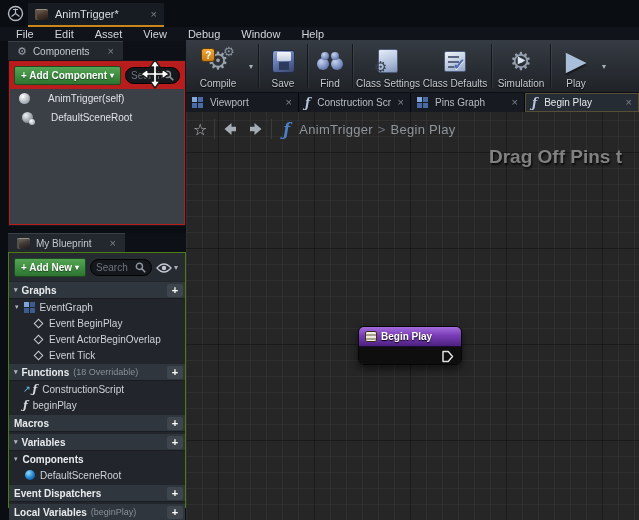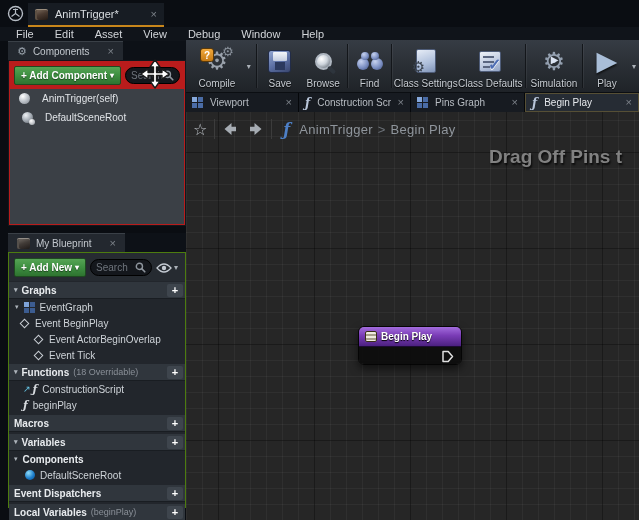--- a/index.html
+++ b/index.html
@@ -39,21 +39,21 @@
                background:linear-gradient(180deg,#56a455 0%,#3f9142 45%,#2e7330 100%);
                color:#fff; font-weight:bold; font-size:10px; padding:0 6px;
                text-shadow:0 1px 1px rgba(0,0,0,.5); white-space:nowrap; }
   .green-btn .caret { font-size:8px; }
   .searchbox { flex:1; display:flex; align-items:center; height:17px; background:#14171c;
                border:1px solid #000; border-radius:9px; padding:0 5px; min-width:0; }
   .searchbox input { flex:1; min-width:0; background:transparent; border:none; outline:none;
                      color:#cfd3d8; font-size:10px; font-family:"Liberation Sans",sans-serif; }
   .searchbox input::placeholder { color:#6e747c; }
   #components-tree { position:absolute; left:1px; right:1px; top:28px; bottom:1px; background:#3b4046; }
-  .tree-row { display:flex; align-items:center; gap:12px; height:19px; padding-left:9px;
+  .tree-row { display:flex; align-items:center; gap:18px; height:19px; padding-left:9px;
               font-size:10px; color:#e0e3e7; }
   .orb { width:11px; height:11px; border-radius:50%;
          background:radial-gradient(circle at 35% 30%, #ffffff 0%, #c9ced4 40%, #7d848c 100%); }
   .orb.scene { background:radial-gradient(circle at 35% 30%, #eef1f4 0%, #aab1b9 45%, #596068 100%); position:relative; }
   .orb.scene::after { content:""; position:absolute; right:-2px; bottom:-2px; width:6px; height:6px;
                       border-radius:50%; background:radial-gradient(circle at 35% 30%, #fff, #8b929a); }
   .orb.blue { background:radial-gradient(circle at 35% 30%, #8fdcfa 0%, #1d7ecb 55%, #0a4a90 100%); }
 
   #mybp-body { left:8px; top:252px; width:178px; height:256px; background:#22262c;
                border:1px solid #4d7c0f; }
@@ -270,21 +270,21 @@
   <div class="bp-row" style="padding-left:6px;">
     <span class="disc">▾</span>
     <span class="grid-icon">
         <i></i>
         <i></i>
         <i></i>
         <i></i>
       </span>
     <span>EventGraph</span>
   </div>
-  <div class="bp-row" style="padding-left:10px;">
+  <div class="bp-row" style="padding-left:24px;">
     <span class="diamond"></span>
     <span>Event BeginPlay</span>
   </div>
   <div class="bp-row" style="padding-left:24px;">
     <span class="diamond"></span>
     <span>Event ActorBeginOverlap</span>
   </div>
   <div class="bp-row" style="padding-left:24px;">
     <span class="diamond"></span>
     <span>Event Tick</span>
@@ -349,26 +349,20 @@
     </span>
     <span class="tb-label">Compile</span>
   </div>
   <span class="tb-caret">▾</span>
   <div class="tb-sep"></div>
   <div class="tb-btn" style="width:44px;">
     <span class="icon-stack">
         <span class="floppy"></span>
       </span>
     <span class="tb-label">Save</span>
-  </div>
-  <div class="tb-btn" style="width:46px;">
-    <span class="icon-stack">
-        <span class="mag-sphere"></span>
-      </span>
-    <span class="tb-label">Browse</span>
   </div>
   <div class="tb-sep"></div>
   <div class="tb-btn" style="width:40px;">
     <span class="icon-stack">
       <span class="binoc">
           <i class="b1"></i>
           <i class="b2"></i>
           <i class="b3"></i>
           <i class="b4"></i>
         </span>

